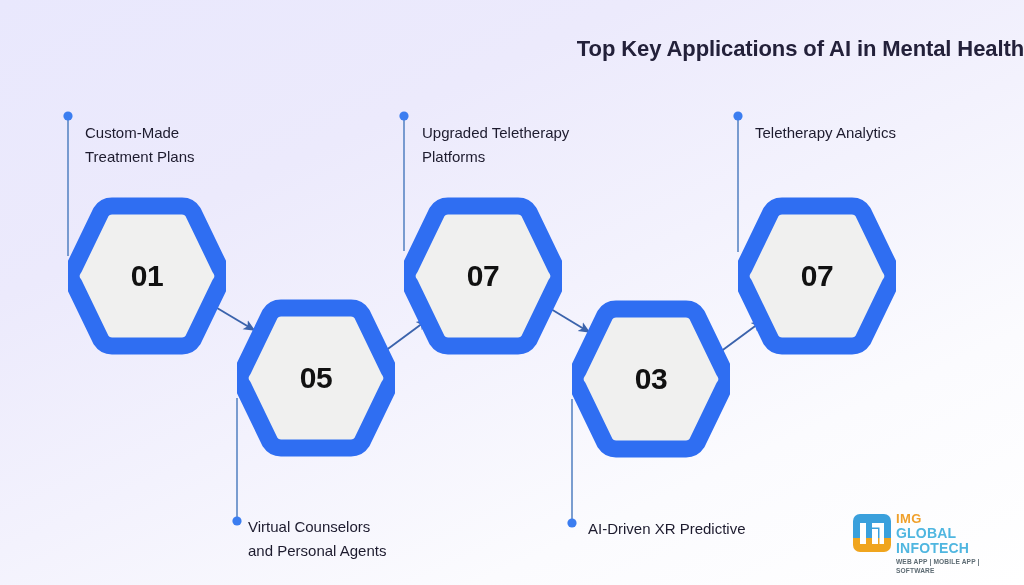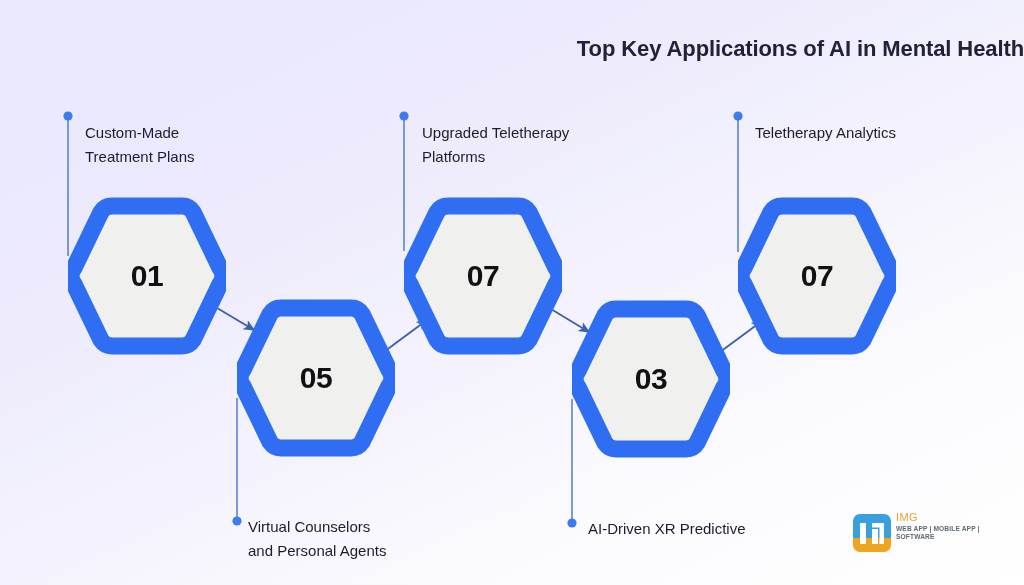--- a/index.html
+++ b/index.html
@@ -89,22 +89,22 @@
     width: 38px;
     height: 38px;
   }
   #logo-text {
     position: absolute;
     left: 43px;
     top: 0px;
     width: 120px;
   }
   .logo-img {
-    font-size: 11px;
-    font-weight: normal;
+    font-size: 13px;
+    font-weight: bold;
     letter-spacing: 0.4px;
     color: #f0a02a;
     line-height: 1.05;
   }
   .logo-gi {
     font-size: 14px;
     font-weight: bold;
     letter-spacing: 0.2px;
     color: #4fb6e0;
     line-height: 1.12;
@@ -213,17 +213,18 @@
       </g>
       <rect x="0" y="0" width="38" height="38" rx="7" ry="7" fill="none" stroke="#ffffff" stroke-width="0"></rect>
 
       <rect x="7" y="9" width="6" height="21" fill="#ffffff"></rect>
       <rect x="19" y="15" width="6" height="15" fill="#ffffff"></rect>
       <rect x="19" y="9" width="12" height="4.5" fill="#ffffff"></rect>
       <rect x="26.5" y="9" width="4.5" height="21" fill="#ffffff"></rect>
     </svg>
     <div id="logo-text">
       <div class="logo-img">IMG</div>
+      <div class="logo-gi">GLOBAL INFOTECH</div>
       <div class="logo-tag">WEB APP | MOBILE APP | SOFTWARE</div>
     </div>
   </div>
 
 </div>
 
 </body></html>

